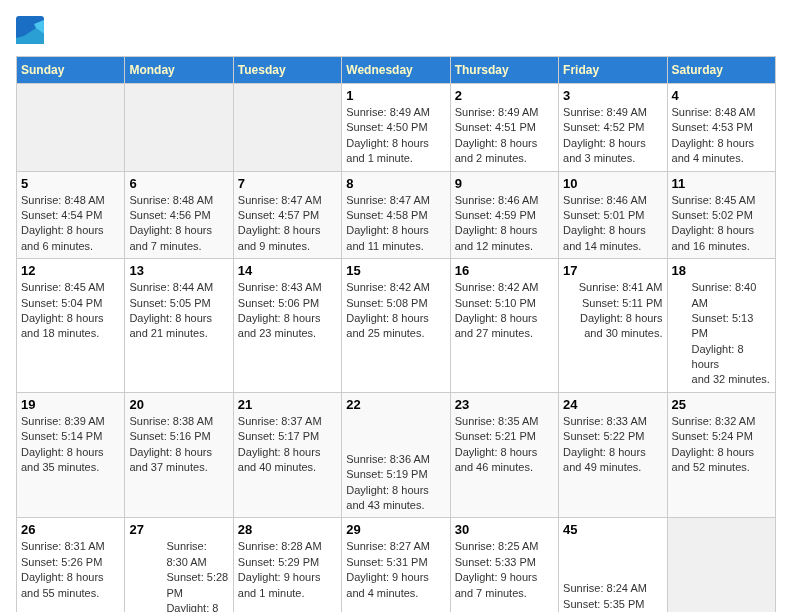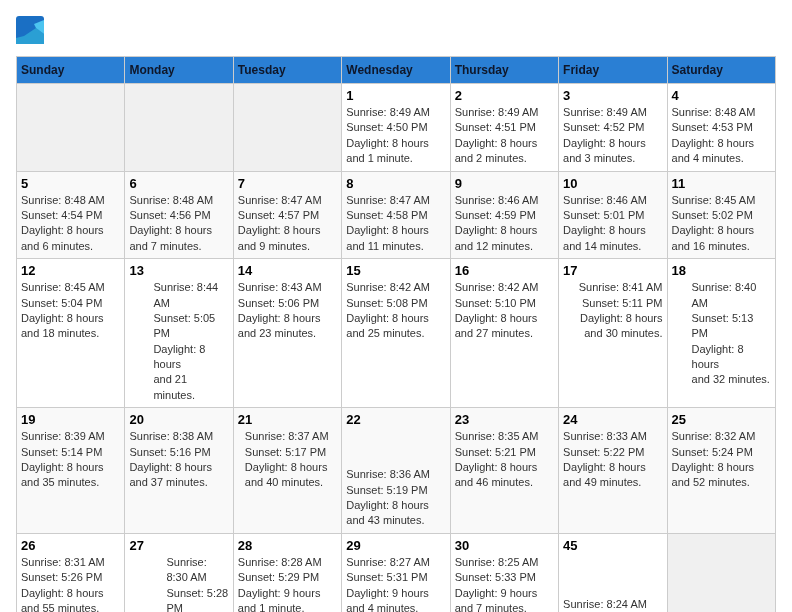--- a/index.html
+++ b/index.html
@@ -41,21 +41,21 @@
       font-size: 15px;
       color: #555;
     }
     .calendar {
       width: 100%;
       border-collapse: collapse;
       font-size: 11px;
     }
     .calendar th {
       background: #2a7fd4;
-      color: #0f172a;
+      color: #fef9c3;
       padding: 6px 4px;
       text-align: left;
       font-size: 12px;
       border: 1px solid #ccc;
     }
     .calendar td {
       border: 1px solid #ccc;
       vertical-align: top;
       padding: 4px;
       width: 108px;
@@ -203,21 +203,21 @@
       <tr class="row-bg-white">
         <td>
           <span class="day-number">12</span>
           <div class="day-info" style="white-space: pre-line;">Sunrise: 8:45 AM
 Sunset: 5:04 PM
 Daylight: 8 hours
 and 18 minutes.</div>
         </td>
         <td>
           <span class="day-number">13</span>
-          <div class="day-info" style="white-space: pre-line; margin-left: 24px;">Sunrise: 8:44 AM
+          <div class="day-info" style="white-space: pre-line;">Sunrise: 8:44 AM
 Sunset: 5:05 PM
 Daylight: 8 hours
 and 21 minutes.</div>
         </td>
         <td>
           <span class="day-number">14</span>
           <div class="day-info" style="white-space: pre-line;">Sunrise: 8:43 AM
 Sunset: 5:06 PM
 Daylight: 8 hours
 and 23 minutes.</div>
@@ -261,21 +261,21 @@
         </td>
         <td>
           <span class="day-number">20</span>
           <div class="day-info" style="white-space: pre-line;">Sunrise: 8:38 AM
 Sunset: 5:16 PM
 Daylight: 8 hours
 and 37 minutes.</div>
         </td>
         <td>
           <span class="day-number">21</span>
-          <div class="day-info" style="white-space: pre-line; margin-left: 7px;">Sunrise: 8:37 AM
+          <div class="day-info" style="white-space: pre-line;">Sunrise: 8:37 AM
 Sunset: 5:17 PM
 Daylight: 8 hours
 and 40 minutes.</div>
         </td>
         <td>
           <span class="day-number">22</span>
           <div class="day-info" style="white-space: pre-line; margin-top: 40px;">Sunrise: 8:36 AM
 Sunset: 5:19 PM
 Daylight: 8 hours
 and 43 minutes.</div>

